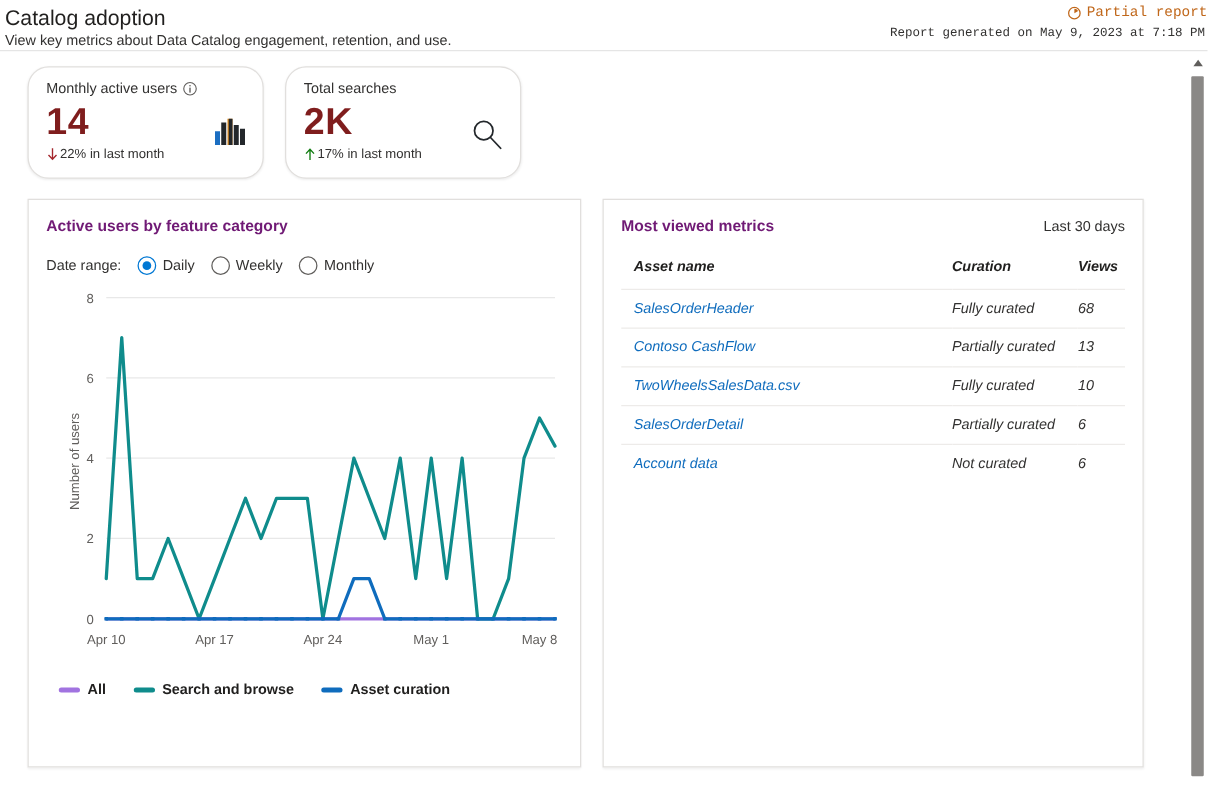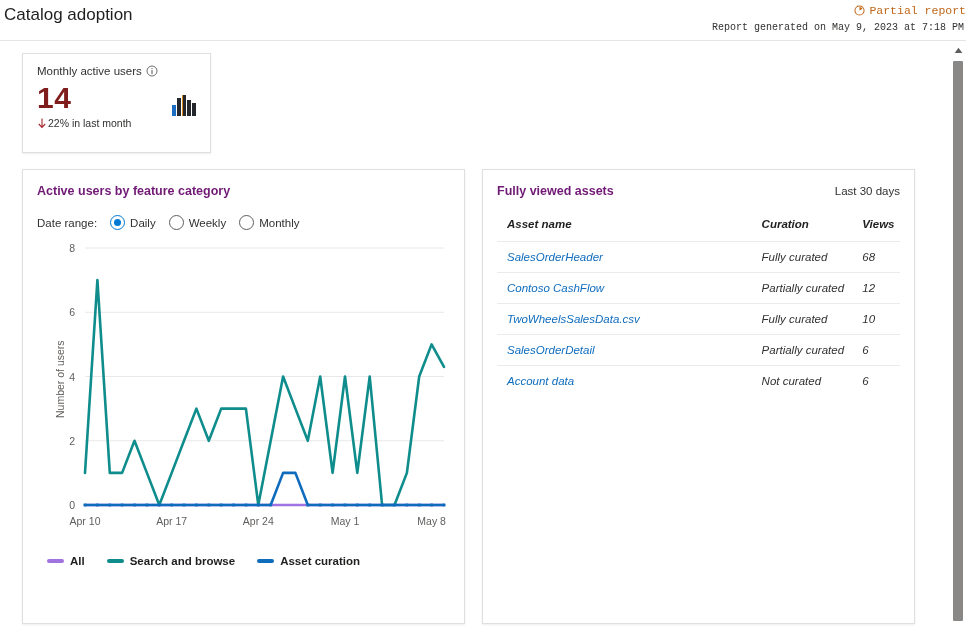--- a/index.html
+++ b/index.html
@@ -94,24 +94,25 @@
     box-sizing: border-box;
   }
   .kpi-row { display: flex; gap: 17px; }
   .card {
     background: #ffffff;
     border: 1px solid #e1dfdd;
     box-shadow: 0 1px 2px rgba(0,0,0,0.07);
   }
   .kpi-card {
     width: 189px;
-    height: 100px;
+    height: 90px;
     padding: 11px 20px 0 14px;
     box-sizing: border-box;
     position: relative;
+    border-radius: 17px;
   }
   .kpi-title {
     font-size: 11.5px;
     color: #323130;
     display: flex;
     align-items: center;
     gap: 4px;
   }
   .info-icon { display:inline-block; width:12px; height:12px; }
   .kpi-value {
@@ -246,20 +247,21 @@
   .assets-table th.col-name, .assets-table td.col-name { padding-left: 10px; width: 262px; }
   .assets-table th.col-cur,  .assets-table td.col-cur  { width: 104px; }
   .assets-table th.col-views,.assets-table td.col-views{ width: 38px; }
   .asset-link { color: #0f6cbd; text-decoration: none; cursor: pointer; }
 </style>
 </head>
 <body>
 
 <div class="page-header">
   <div class="page-title">Catalog adoption</div>
+  <div class="page-subtitle">View key metrics about Data Catalog engagement, retention, and use.</div>
   <div class="header-right">
     <div class="partial-report">
       <span class="clock-icon">
         <svg width="11" height="11" viewBox="0 0 12 12">
           <circle cx="6" cy="6" r="5" fill="none" stroke="#c0671a" stroke-width="1.1"></circle>
           <path d="M6 6 L6 2.2 A3.8 3.8 0 0 1 9.3 4.1 Z" fill="#c0671a"></path>
         </svg>
       </span>
       <span>Partial report</span>
     </div>
@@ -305,20 +307,40 @@
           <rect x="0" y="11" width="4" height="11" fill="#1b6ec2"></rect>
           <rect x="5" y="4" width="4" height="18" fill="#23272b"></rect>
           <rect x="10" y="1" width="4" height="21" fill="#d9881f"></rect>
           <rect x="11" y="1" width="3" height="21" fill="#23272b"></rect>
           <rect x="15" y="6" width="4" height="16" fill="#23272b"></rect>
           <rect x="20" y="9" width="4" height="13" fill="#23272b"></rect>
         </svg>
       </div>
     </div>
 
+    <div class="card kpi-card">
+      <div class="kpi-title">
+        <span>Total searches</span>
+      </div>
+      <div class="kpi-value">2K</div>
+      <div class="kpi-delta">
+        <span class="arrow-icon">
+          <svg width="10" height="11" viewBox="0 0 10 11">
+            <path d="M5 10 L5 1.5 M1.8 4.9 L5 1.5 L8.2 4.9" fill="none" stroke="#107c10" stroke-width="1.1"></path>
+          </svg>
+        </span>
+        <span>17% in last month</span>
+      </div>
+      <div class="kpi-graphic">
+        <svg width="26" height="26" viewBox="0 0 26 26">
+          <circle cx="11" cy="10.5" r="7.4" fill="none" stroke="#23272b" stroke-width="1.4"></circle>
+          <path d="M16.4 16 L24.5 24.6" stroke="#23272b" stroke-width="1.4" fill="none" stroke-linecap="round"></path>
+        </svg>
+      </div>
+    </div>
   </div>
 
   <div class="panel-row">
 
     <div class="card panel-chart">
       <div class="panel-title">Active users by feature category</div>
 
       <div class="daterange-row">
         <span>Date range:</span>
 
@@ -401,42 +423,42 @@
         </div>
         <div class="legend-item">
           <span class="legend-swatch" style="background:#0f6cbd"></span>
           <span class="legend-text">Asset curation</span>
         </div>
       </div>
     </div>
 
     <div class="card panel-table">
       <div class="panel-head">
-        <span class="panel-title">Fully viewed assets</span>
+        <span class="panel-title">Most viewed metrics</span>
         <span class="panel-subnote">Last 30 days</span>
       </div>
 
       <table class="assets-table">
         <thead>
           <tr>
             <th class="col-name">Asset name</th>
             <th class="col-cur">Curation</th>
             <th class="col-views">Views</th>
           </tr>
         </thead>
         <tbody id="assets-tbody">
             <tr>
               <td class="col-name"><a class="asset-link">SalesOrderHeader</a></td>
               <td class="col-cur">Fully curated</td>
               <td class="col-views">68</td>
             </tr>
             <tr>
               <td class="col-name"><a class="asset-link">Contoso CashFlow</a></td>
               <td class="col-cur">Partially curated</td>
-              <td class="col-views">12</td>
+              <td class="col-views">13</td>
             </tr>
             <tr>
               <td class="col-name"><a class="asset-link">TwoWheelsSalesData.csv</a></td>
               <td class="col-cur">Fully curated</td>
               <td class="col-views">10</td>
             </tr>
             <tr>
               <td class="col-name"><a class="asset-link">SalesOrderDetail</a></td>
               <td class="col-cur">Partially curated</td>
               <td class="col-views">6</td>

